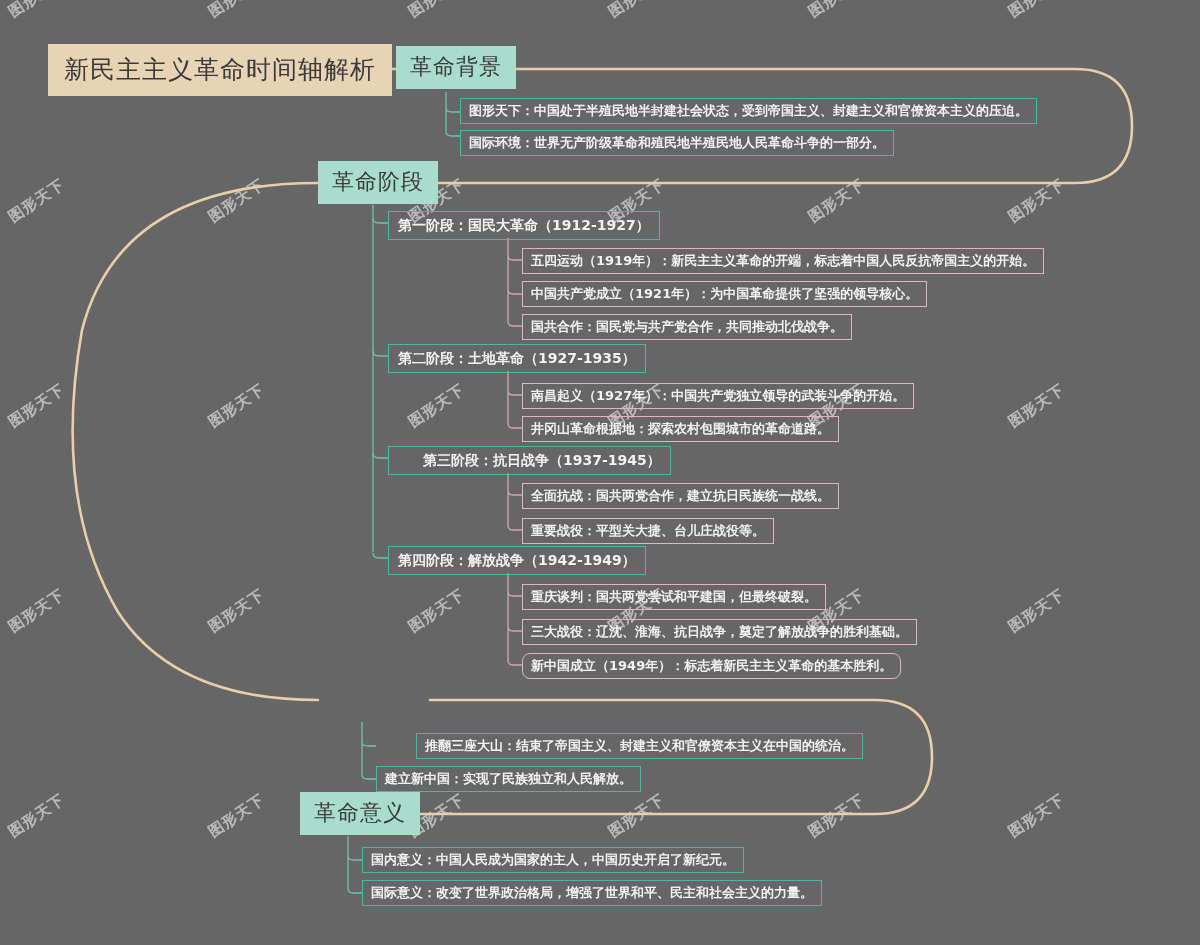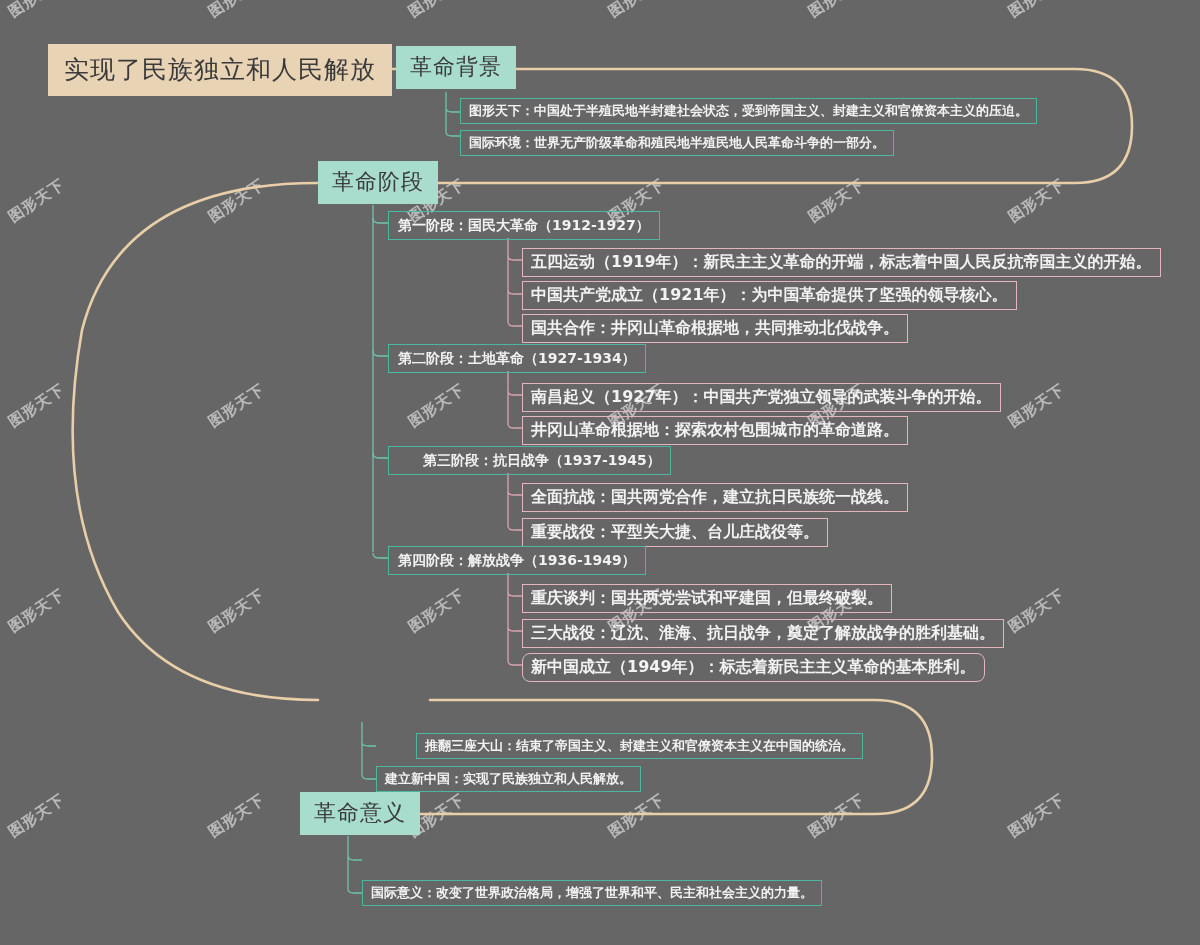--- a/index.html
+++ b/index.html
@@ -51,21 +51,21 @@
   .n-leaf-teal{
     background:transparent;color:#f2f2f2;
     border:1px solid #4db6a0;
     font-size:13px;line-height:1;
     padding:5px 8px 6px 8px;
     font-weight:700;
   }
   .n-leaf-pink{
     background:transparent;color:#f2f2f2;
     border:1px solid #e4b6bc;
-    font-size:16px;line-height:1;
+    font-size:13px;line-height:1;
     padding:5px 8px 6px 8px;
     font-weight:700;
   }
 </style>
 </head>
 <body>
 
 <div id="stage">
 
   <div id="watermarks">
@@ -142,46 +142,47 @@
     <g fill="none" stroke="#6fc3ac" stroke-width="1.3">
       <path d="M 362,722 L 362,775
                M 362,742 Q 362,746 368,746 L 376,746
                M 362,775 Q 362,779 368,779 L 376,779"></path>
       <path d="M 348,836 L 348,889
                M 348,856 Q 348,860 354,860 L 362,860
                M 348,889 Q 348,893 354,893 L 362,893"></path>
     </g>
   </svg>
 
-  <div class="node n-root" style="left:48px;top:44px;">实现了民族独立和人民解放</div>
+  <div class="node n-root" style="left:48px;top:44px;">新民主主义革命时间轴解析</div>
 
   <div class="node n-main" style="left:396px;top:46px;">革命背景</div>
 
   <div class="node n-leaf-teal" style="left:460px;top:98px;">图形天下：中国处于半殖民地半封建社会状态，受到帝国主义、封建主义和官僚资本主义的压迫。</div>
   <div class="node n-leaf-teal" style="left:460px;top:130px;">国际环境：世界无产阶级革命和殖民地半殖民地人民革命斗争的一部分。</div>
 
   <div class="node n-main" style="left:318px;top:161px;">革命阶段</div>
 
   <div class="node n-stage" style="left:388px;top:211px;">第一阶段：国民大革命（1912-1927）</div>
   <div class="node n-leaf-pink" style="left:522px;top:248px;">五四运动（1919年）：新民主主义革命的开端，标志着中国人民反抗帝国主义的开始。</div>
   <div class="node n-leaf-pink" style="left:522px;top:281px;">中国共产党成立（1921年）：为中国革命提供了坚强的领导核心。</div>
-  <div class="node n-leaf-pink" style="left:522px;top:314px;">国共合作：井冈山革命根据地，共同推动北伐战争。</div>
+  <div class="node n-leaf-pink" style="left:522px;top:314px;">国共合作：国民党与共产党合作，共同推动北伐战争。</div>
 
-  <div class="node n-stage" style="left:388px;top:344px;">第二阶段：土地革命（1927-1934）</div>
+  <div class="node n-stage" style="left:388px;top:344px;">第二阶段：土地革命（1927-1935）</div>
   <div class="node n-leaf-pink" style="left:522px;top:383px;">南昌起义（1927年）：中国共产党独立领导的武装斗争的开始。</div>
   <div class="node n-leaf-pink" style="left:522px;top:416px;">井冈山革命根据地：探索农村包围城市的革命道路。</div>
 
   <div class="node n-stage" style="left:388px;top:446px;padding-left:34px;">第三阶段：抗日战争（1937-1945）</div>
   <div class="node n-leaf-pink" style="left:522px;top:483px;">全面抗战：国共两党合作，建立抗日民族统一战线。</div>
   <div class="node n-leaf-pink" style="left:522px;top:518px;">重要战役：平型关大捷、台儿庄战役等。</div>
 
-  <div class="node n-stage" style="left:388px;top:546px;">第四阶段：解放战争（1936-1949）</div>
+  <div class="node n-stage" style="left:388px;top:546px;">第四阶段：解放战争（1942-1949）</div>
   <div class="node n-leaf-pink" style="left:522px;top:584px;">重庆谈判：国共两党尝试和平建国，但最终破裂。</div>
   <div class="node n-leaf-pink" style="left:522px;top:619px;">三大战役：辽沈、淮海、抗日战争，奠定了解放战争的胜利基础。</div>
   <div class="node n-leaf-pink" style="left:522px;top:653px;border-radius:8px;">新中国成立（1949年）：标志着新民主主义革命的基本胜利。</div>
 
   <div class="node n-leaf-teal" style="left:376px;top:733px;margin-left:40px;">推翻三座大山：结束了帝国主义、封建主义和官僚资本主义在中国的统治。</div>
   <div class="node n-leaf-teal" style="left:376px;top:766px;">建立新中国：实现了民族独立和人民解放。</div>
 
   <div class="node n-main" style="left:300px;top:792px;">革命意义</div>
+  <div class="node n-leaf-teal" style="left:362px;top:847px;">国内意义：中国人民成为国家的主人，中国历史开启了新纪元。</div>
   <div class="node n-leaf-teal" style="left:362px;top:880px;">国际意义：改变了世界政治格局，增强了世界和平、民主和社会主义的力量。</div>
 
 </div>
 
 </body></html>

